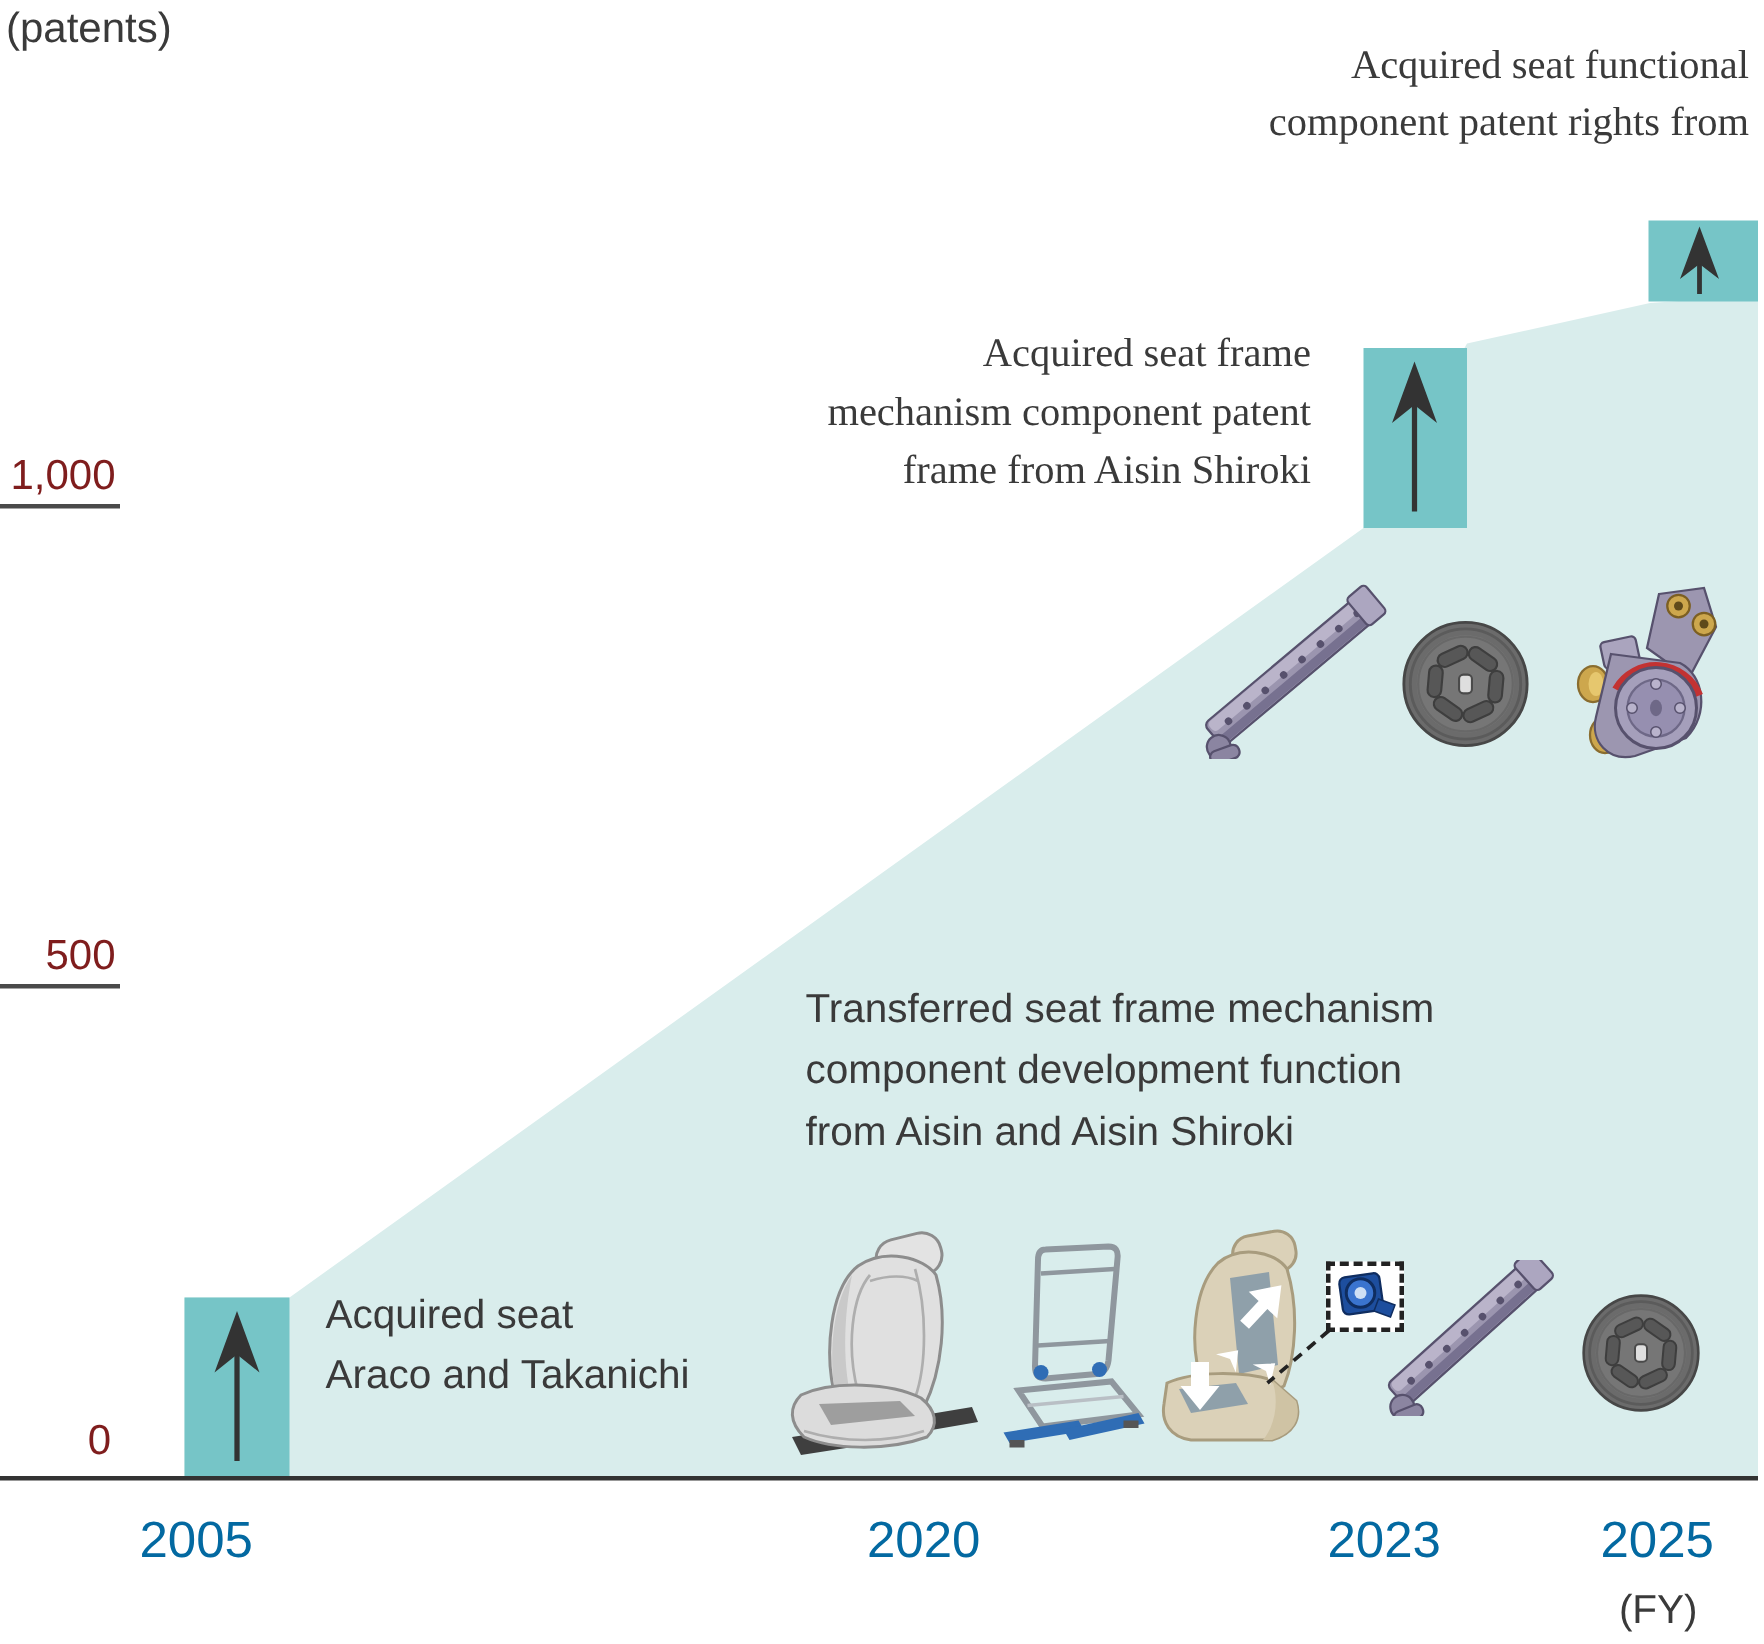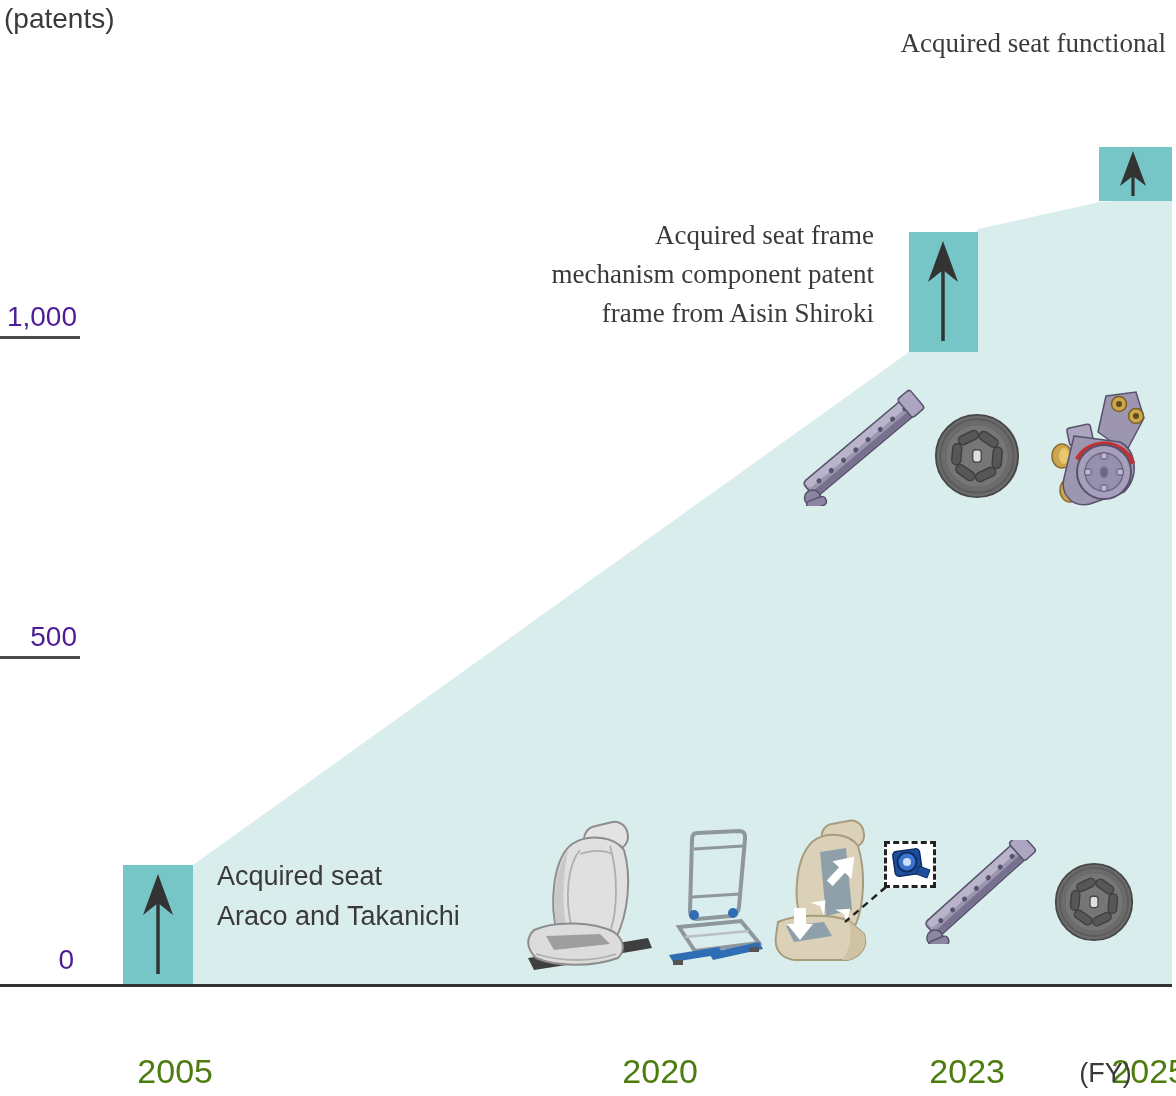--- a/index.html
+++ b/index.html
@@ -4,24 +4,24 @@
 <style>
   html,body{margin:0;padding:0;background:#ffffff;}
   .canvas{
     position:relative;width:1176px;height:1096px;background:#ffffff;
     font-family:"Liberation Sans",sans-serif;color:#3a3a3a;overflow:hidden;
   }
   .abs{position:absolute;}
   svg{display:block;}
   .unit-label{position:absolute;font-size:28px;color:#3a3a3a;}
   .y-tick{position:absolute;left:0;width:80px;text-align:right;font-size:28px;
-          padding-right:3px;box-sizing:border-box;color:#4c1d95;}
+          padding-right:3px;box-sizing:border-box;color:#7f1d1d;}
   .y-tick.lined{border-bottom:3px solid #4a4a4a;padding-bottom:3px;}
-  .x-label{position:absolute;width:120px;text-align:right;top:1008px;
-           font-size:34px;color:#4d7c0f;margin-top:44px;}
+  .x-label{position:absolute;width:120px;text-align:left;top:1008px;
+           font-size:34px;color:#0369a1;}
   .fy-label{position:absolute;left:1040px;width:131px;text-align:center;top:1058px;
             font-size:27px;color:#3a3a3a;}
   .ann{position:absolute;font-size:27px;color:#3a3a3a;}
   .ann.right{text-align:right;font-family:Liberation Serif, serif;}
   .blower-box{position:absolute;left:884px;top:841px;width:52px;height:47px;
               background:#ffffff;border:3px dashed #222222;box-sizing:border-box;}
 </style>
 </head>
 <body>
 
@@ -57,28 +57,34 @@
   <div class="y-tick" style="top:944px;width:77px">0</div>
 
   <div class="x-label" style="left:93px">2005</div>
   <div class="x-label" style="left:578px">2020</div>
   <div class="x-label" style="left:885px">2023</div>
   <div class="x-label" style="left:1067px">2025</div>
   <div class="fy-label">(FY)</div>
 
   <div class="ann right" style="left:700px;width:466px;top:24px;line-height:38px">
     <div>Acquired seat functional</div>
+    <div>component patent rights from</div>
   </div>
 
   <div class="ann right" style="left:430px;width:444px;top:216px;line-height:39px">
     <div>Acquired seat frame</div>
     <div>mechanism component patent</div>
     <div>frame from Aisin Shiroki</div>
   </div>
 
+  <div class="ann" style="left:537px;top:652px;line-height:41px">
+    <div>Transferred seat frame mechanism</div>
+    <div>component development function</div>
+    <div>from Aisin and Aisin Shiroki</div>
+  </div>
 
   <div class="ann" style="left:217px;top:856px;line-height:40px">
     <div>Acquired seat</div>
     <div>Araco and Takanichi</div>
   </div>
 
   <div class="abs" style="left:798px;top:388px">
     <svg width="130" height="118" viewBox="0 0 130 118">
       <g transform="translate(14,100) rotate(-40)">
         <rect x="-4" y="-10" width="138" height="20" rx="4" fill="#9b95af" stroke="#57516d" stroke-width="1.5"></rect>

